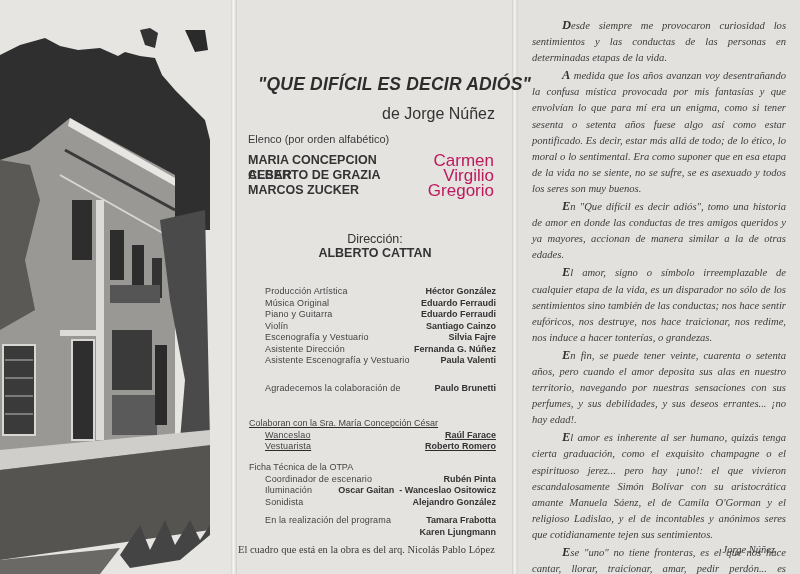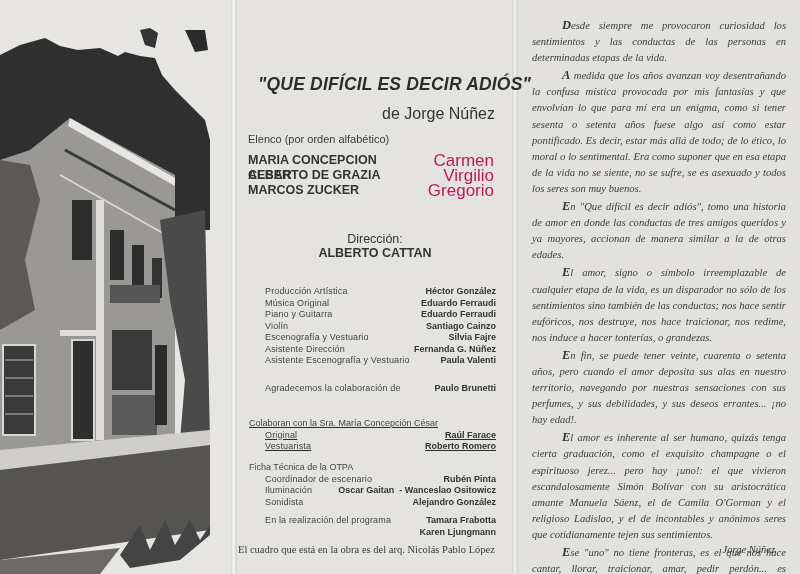--- a/index.html
+++ b/index.html
@@ -149,21 +149,21 @@
 <div class="credits" style="top:383px;">
   <div class="credit-row">
       <span class="credit-role">Agradecemos la colaboración de</span>
       <span class="credit-name">Paulo Brunetti</span>
     </div>
 </div>
 
 <div class="credits" style="top:418px;text-decoration:underline;">
   <div class="credit-head">Colaboran con la Sra. María Concepción César</div>
   <div class="credit-row">
-      <span class="credit-role">Original</span>
+      <span class="credit-role">Wanceslao</span>
       <span class="credit-name">Raúl Farace</span>
     </div>
   <div class="credit-row">
       <span class="credit-role">Vestuarista</span>
       <span class="credit-name">Roberto Romero</span>
     </div>
 </div>
 
 <div class="credits" style="top:462px;">
   <div class="credit-head">Ficha Técnica de la OTPA</div>

